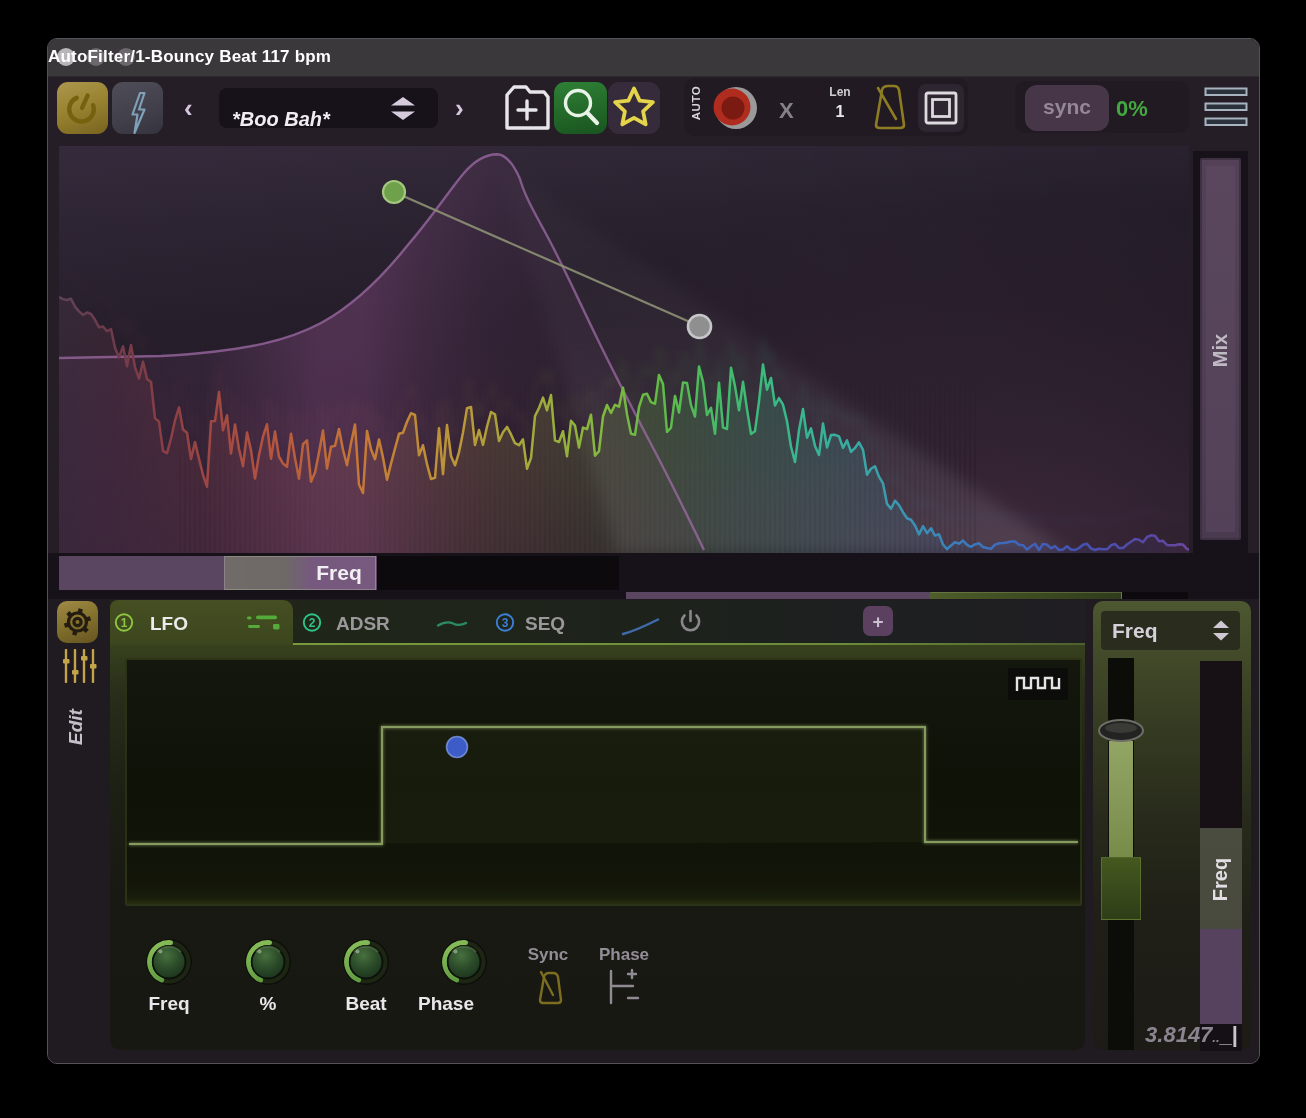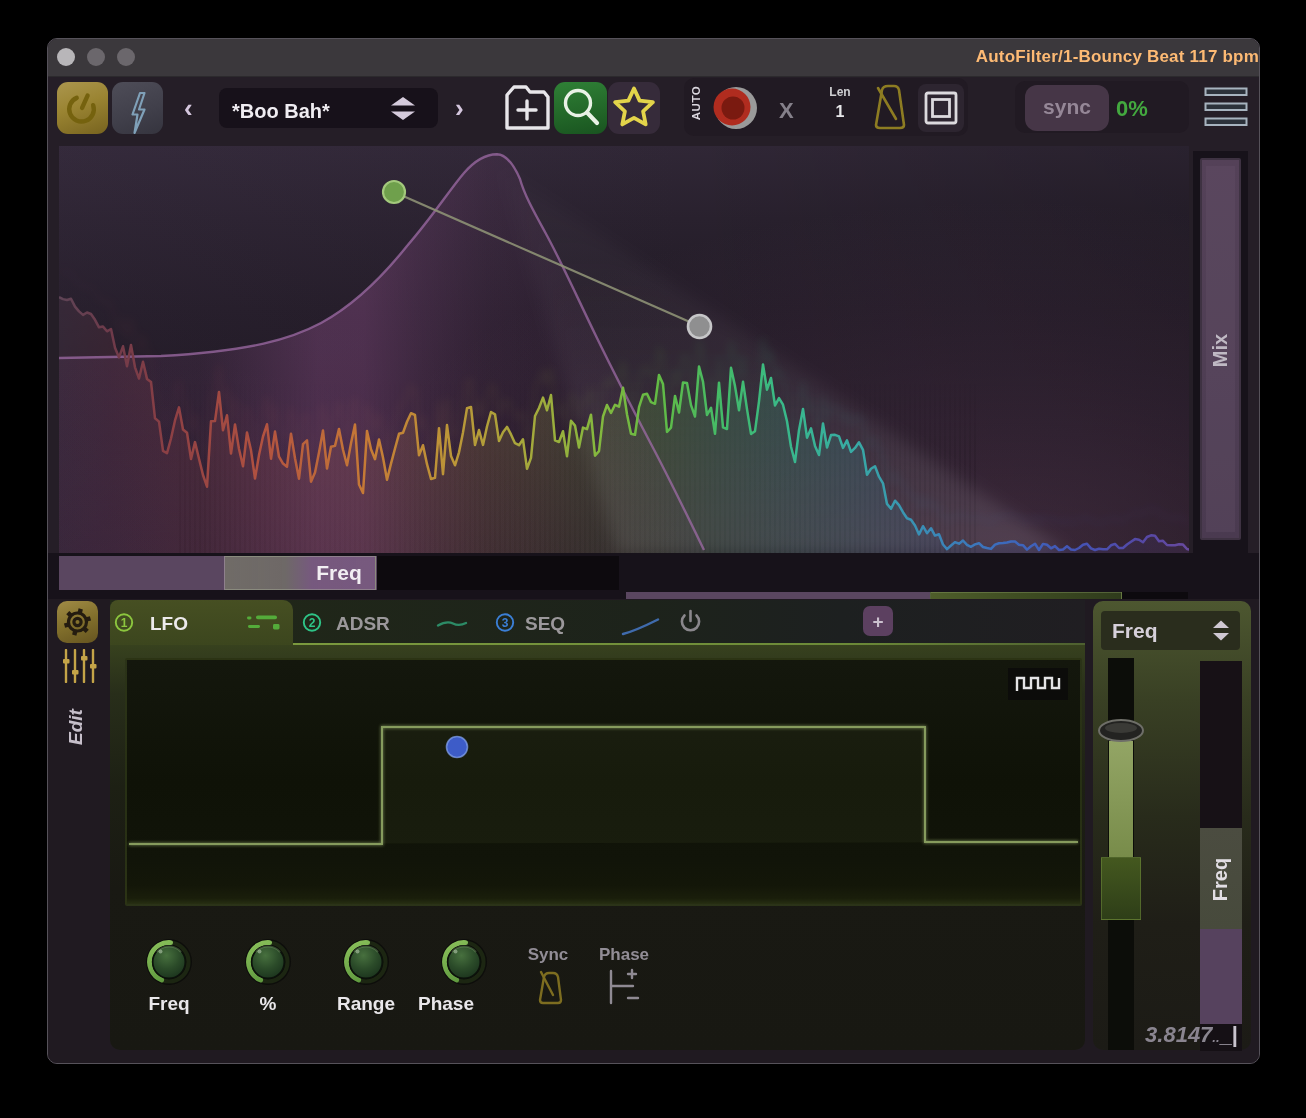--- a/index.html
+++ b/index.html
@@ -3,31 +3,31 @@
 <style>
 * { margin:0; padding:0; box-sizing:border-box; }
 html,body { width:1306px; height:1118px; background:#000; overflow:hidden;
   font-family:"Liberation Sans", sans-serif; }
 #win { position:absolute; left:47px; top:38px; width:1213px; height:1026px;
   background:#251e27; border:1px solid #56525a; border-radius:10px; overflow:hidden; }
 .abs { position:absolute; }
 #titlebar { left:0; top:0; width:100%; height:38px; background:#3b383c;
   border-bottom:1px solid #2c2a2d; }
 .tl { top:9px; width:18px; height:18px; border-radius:50%; }
-#title { width:100%; top:8px; text-align:right; color:#fdba74; font-size:17px;
+#title { width:100%; top:8px; text-align:left; color:#ffffff; font-size:17px;
   font-weight:bold; letter-spacing:0.2px; }
 .btn { border-radius:11px; }
 #powbtn { left:9px; top:43px; width:51px; height:52px;
   background:linear-gradient(160deg,#ab964e 0%,#9a8432 45%,#77631f 100%); }
 #boltbtn { left:64px; top:43px; width:51px; height:52px;
   background:linear-gradient(160deg,#4e4d58 0%,#403f4a 60%,#35343e 100%); }
 .navarr { color:#d5c7de; font-size:26px; font-weight:bold; top:54px; }
 #presetbox { left:171px; top:49px; width:219px; height:40px; background:#17111a;
   border-radius:8px; color:#f0edf2; font-size:20px; font-weight:bold; }
-#presetbox span.nm { position:absolute; left:13px; top:12px; }
+#presetbox span.nm { position:absolute; left:13px; top:20px;font-style:italic; }
 .grpanel { background:#211a23; border-radius:10px; }
 #syncpill { left:977px; top:46px; width:84px; height:46px; background:#463647;
   border-radius:12px; color:#958797; font-size:21px; font-weight:bold;
   text-align:center; line-height:44px; }
 #pct { left:1068px; top:57px; color:#43a83f; font-size:22px; font-weight:bold; }
 .vtext { transform:rotate(-90deg); transform-origin:center; white-space:nowrap; }
 #mixtrack { left:1145px; top:112px; width:55px; height:402px; background:#17121a; }
 #mixbar { left:1152px; top:119px; width:41px; height:382px;
   background:linear-gradient(180deg,#544158,#4f3e54 55%,#4a3a50);
   border:2px solid #3e3242; border-radius:2px; }
@@ -397,21 +397,21 @@
         <g stroke="#8f8a93" stroke-width="2.4" fill="none" stroke-linecap="round">
           <line x1="501" y1="326" x2="501" y2="358"></line>
           <line x1="502" y1="341" x2="523" y2="341"></line>
           <line x1="518" y1="329" x2="526" y2="329"></line>
             <line x1="522" y1="325" x2="522" y2="333"></line>
           <line x1="518" y1="353" x2="528" y2="353"></line>
         </g>
       </svg>
       <div class="knlbl" style="left:19px;">Freq</div>
       <div class="knlbl" style="left:118px;">%</div>
-      <div class="knlbl" style="left:216px;">Range</div>
+      <div class="knlbl" style="left:216px;">Beat</div>
       <div class="knlbl" style="left:296px;">Phase</div>
       <div class="gry" style="left:403px;top:300px;width:70px;text-align:center;">Sync</div>
       <div class="gry" style="left:479px;top:300px;width:70px;text-align:center;">Phase</div>
     </div>
 
     <div class="abs" id="rpanel">
       <div id="dropdown">
           <span>Freq</span>
         <svg style="position:absolute;right:9px;top:8px;" width="20" height="24" viewBox="0 0 20 24">
           <path d="M 2 9 L 10 1.5 L 18 9 Z" fill="#cfc8d2"></path>

